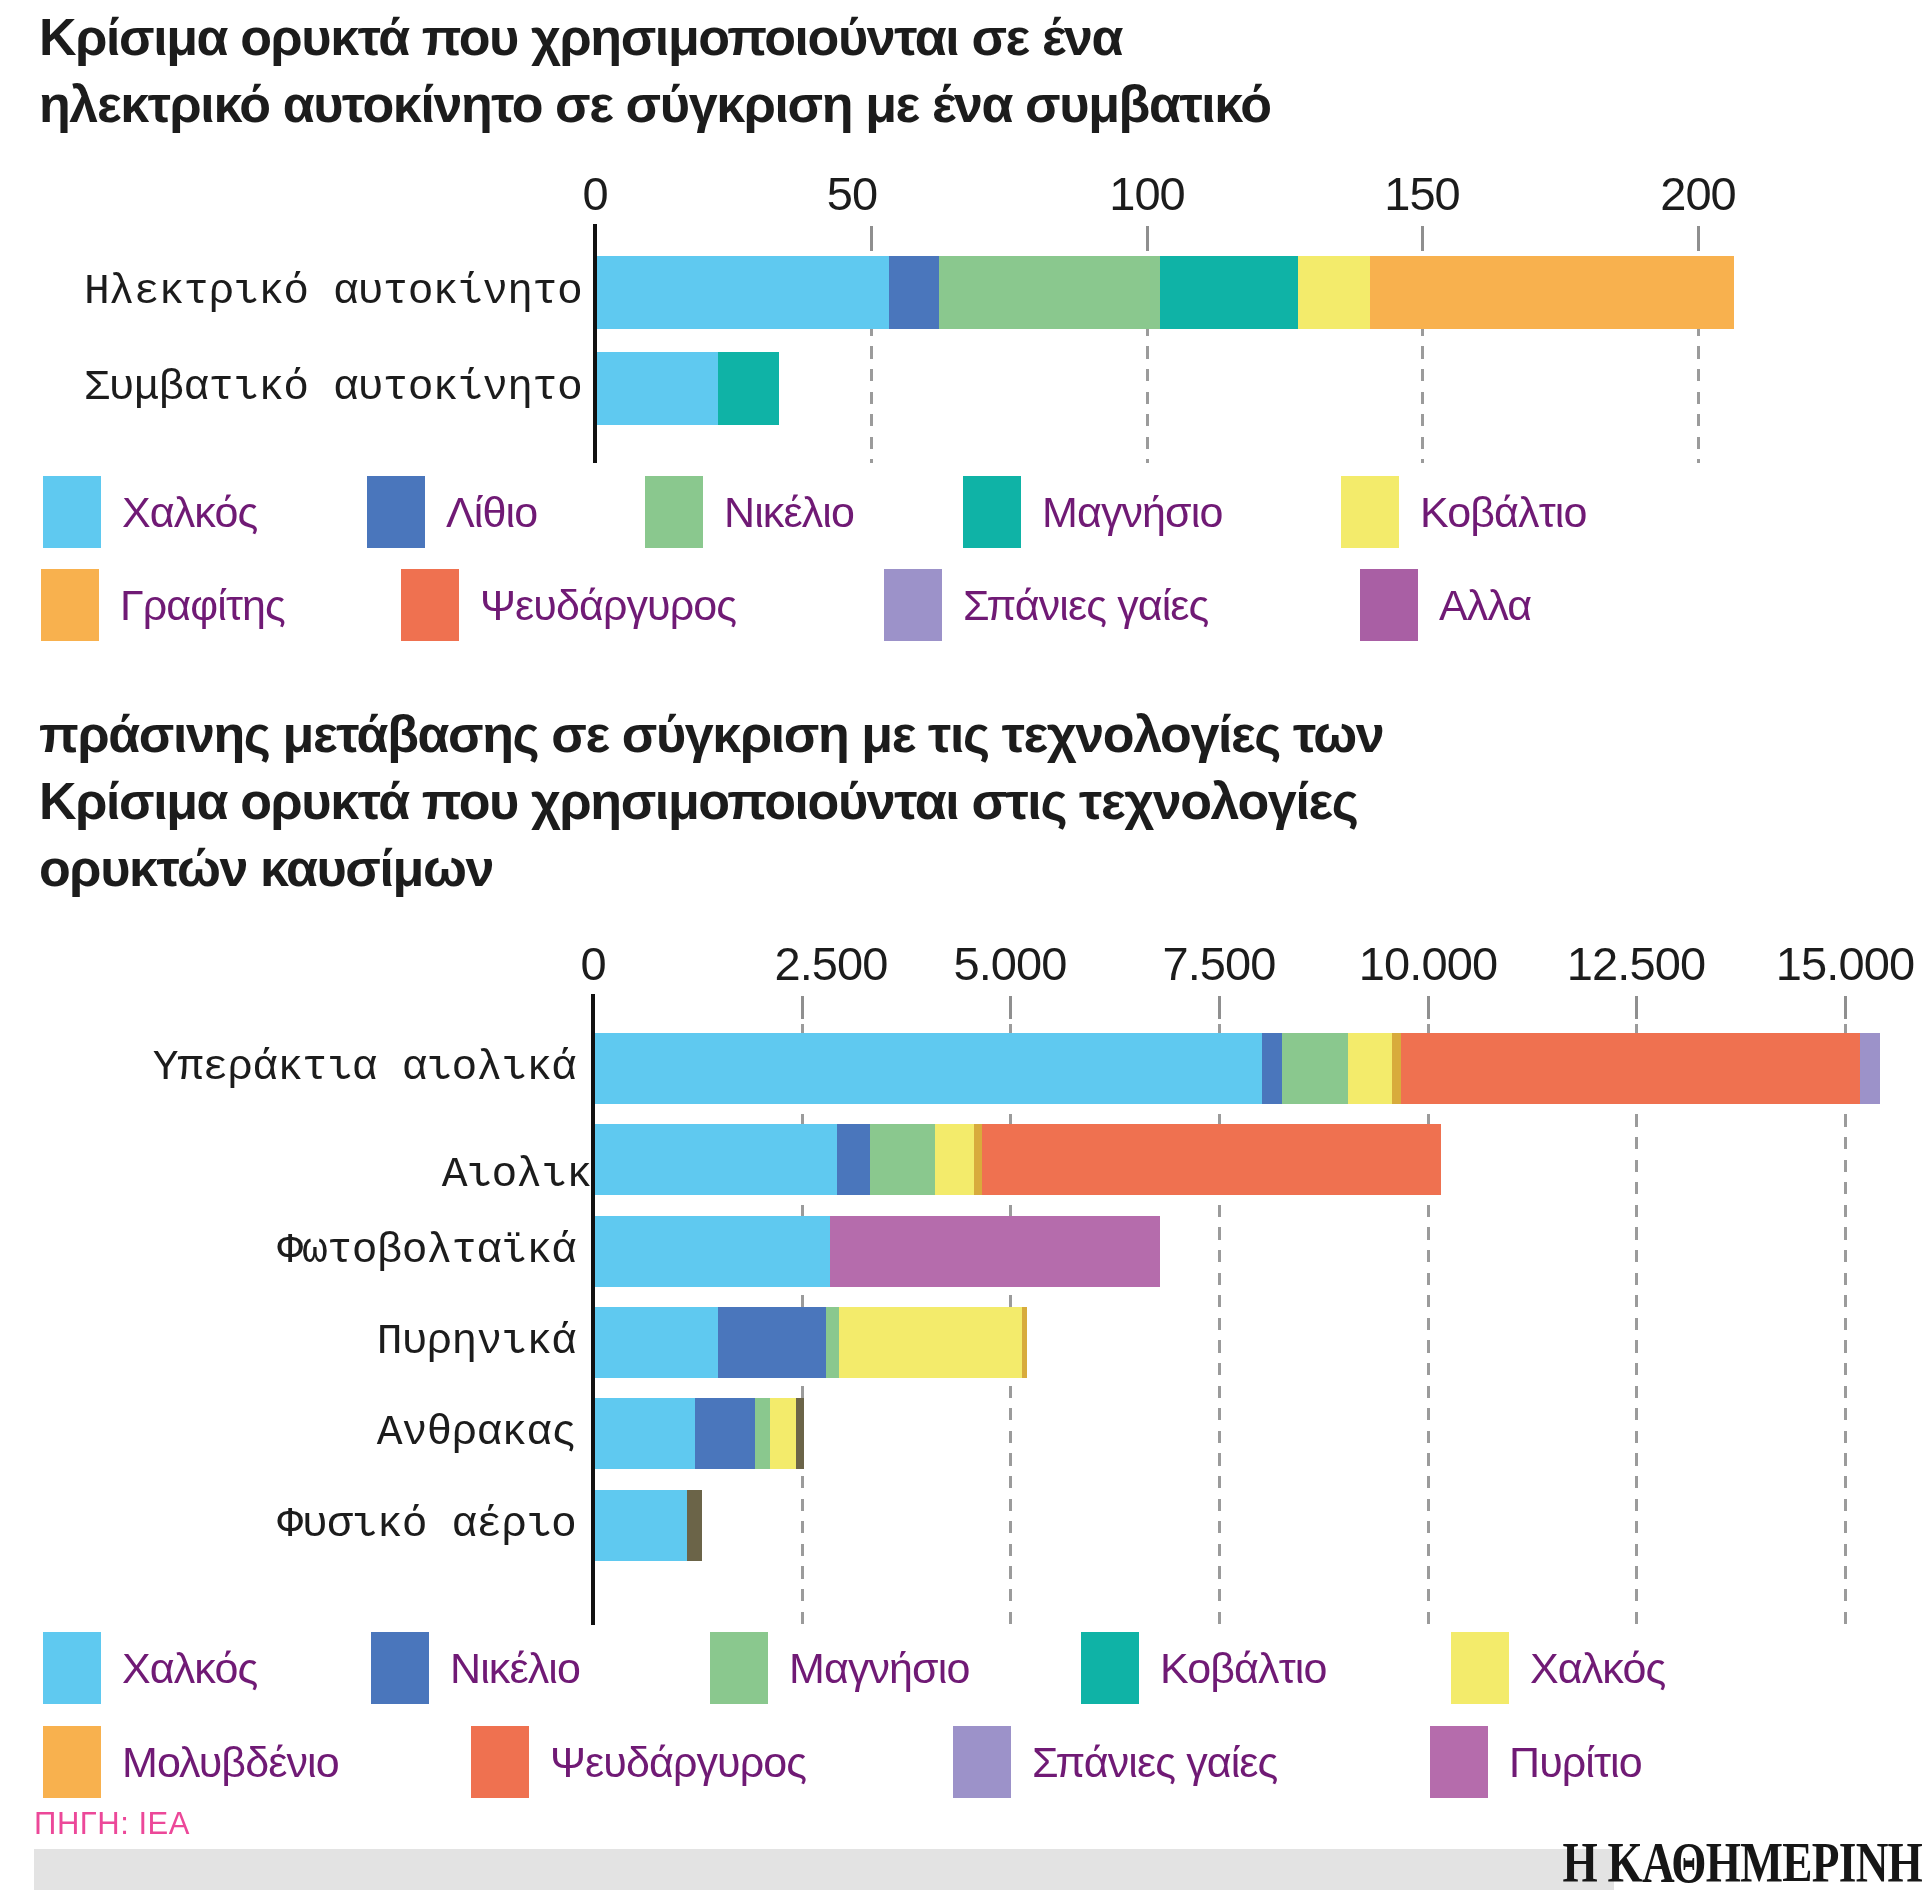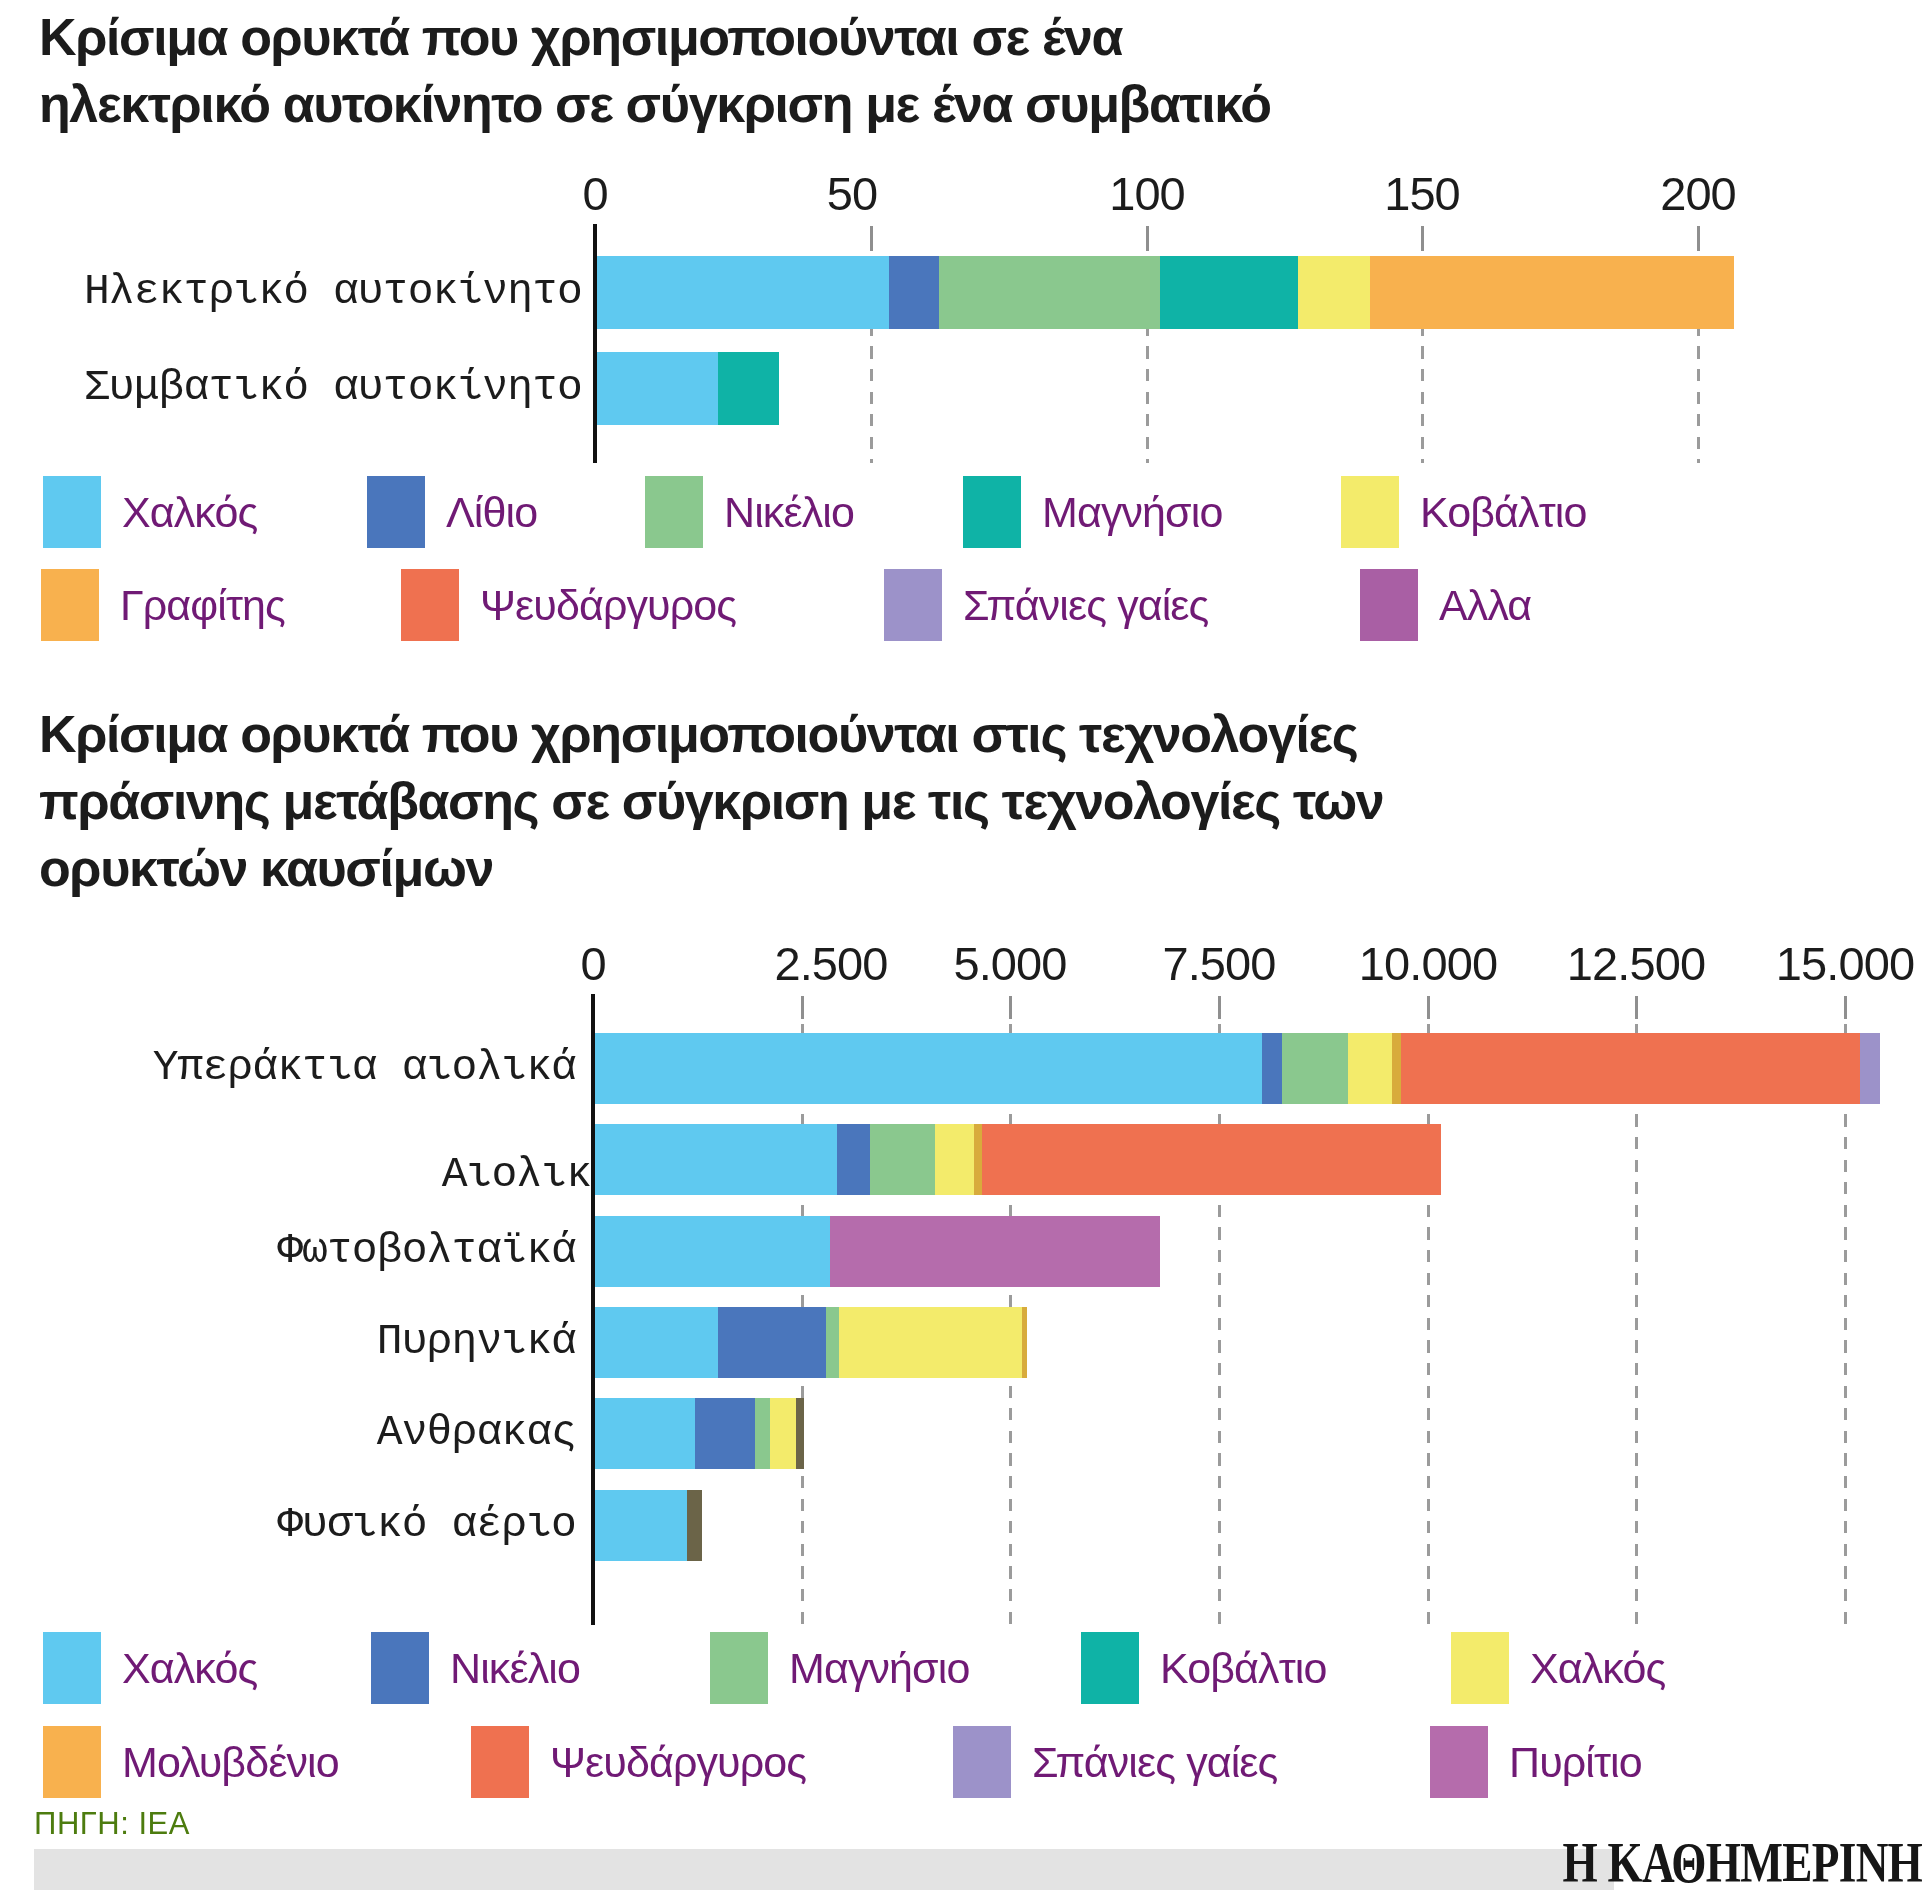--- a/index.html
+++ b/index.html
@@ -22,21 +22,21 @@
 
   .row-label{position:absolute;text-align:right;font-size:43px;font-weight:400;
              letter-spacing:-0.9px;color:#1c1c1c;white-space:nowrap;font-family:Liberation Mono, monospace;}
 
   .legend-item{position:absolute;display:flex;align-items:center;}
   .legend-swatch{width:58px;height:72px;flex:0 0 auto;}
   .legend-label{margin-left:21px;font-size:43px;font-weight:400;letter-spacing:-0.9px;
                 color:#701a75;white-space:nowrap;}
 
   .source{position:absolute;left:34px;top:1806px;font-size:31px;font-weight:400;
-          letter-spacing:0.5px;color:#4d7c0f;}
+          letter-spacing:0.5px;color:#ec4899;}
   .footer-bar{position:absolute;left:34px;top:1849px;width:1580px;height:41px;background:#e3e3e3;}
   .brand{position:absolute;right:5.6px;top:1829px;font-family:"Liberation Serif","DejaVu Serif",serif;
          font-weight:700;font-size:58px;letter-spacing:-0.9px;color:#161616;
          transform:scaleX(0.78);transform-origin:right center;white-space:nowrap;}
 </style>
 </head>
 <body>
 
 <div id="poster">
 
@@ -109,22 +109,22 @@
         <div class="legend-swatch" style="background: rgb(156, 146, 201);"></div>
         <div class="legend-label">Σπάνιες γαίες</div>
       </div>
       <div class="legend-item" style="left: 1360px; top: 569px;">
         <div class="legend-swatch" style="background: rgb(169, 95, 164);"></div>
         <div class="legend-label">Αλλα</div>
       </div>
     </div>
 
   <div class="title" style="top:701px;">
+    <div class="tline">πράσινης μετάβασης σε σύγκριση με τις τεχνολογίες των</div>
     <div class="tline">Κρίσιμα ορυκτά που χρησιμοποιούνται στις τεχνολογίες</div>
-    <div class="tline">πράσινης μετάβασης σε σύγκριση με τις τεχνολογίες των</div>
     <div class="tline">ορυκτών καυσίμων</div>
   </div>
 
   <div id="chart2-plot">
       <div class="tick-label" style="left: 593px; top: 936px;">0</div>
       <div class="tick-label" style="left: 802px; top: 936px; margin-left: 29px;">2.500</div>
       <div class="tick-mark" style="left: 801px; top: 996px; height: 22.6px;"></div>
       <div class="gridline" style="left: 801px; top: 1024px; height: 601px;"></div>
       <div class="tick-label" style="left: 1010px; top: 936px;">5.000</div>
       <div class="tick-mark" style="left: 1009px; top: 996px; height: 22.6px;"></div>

